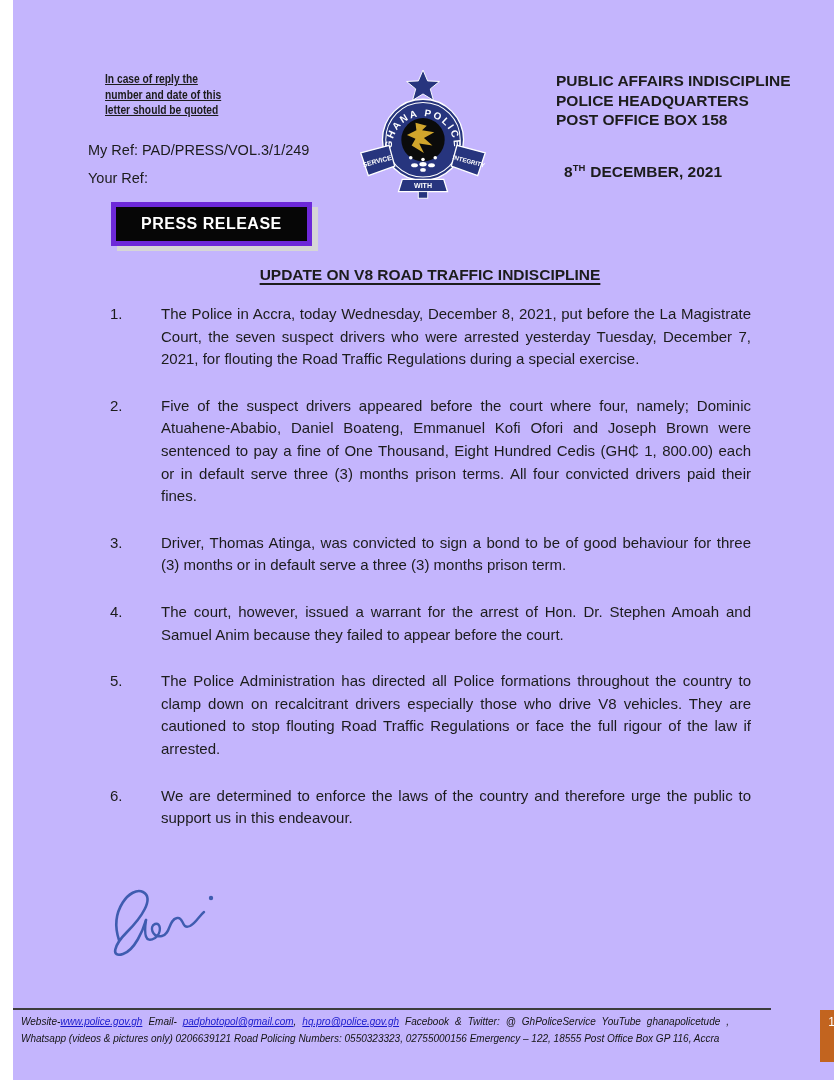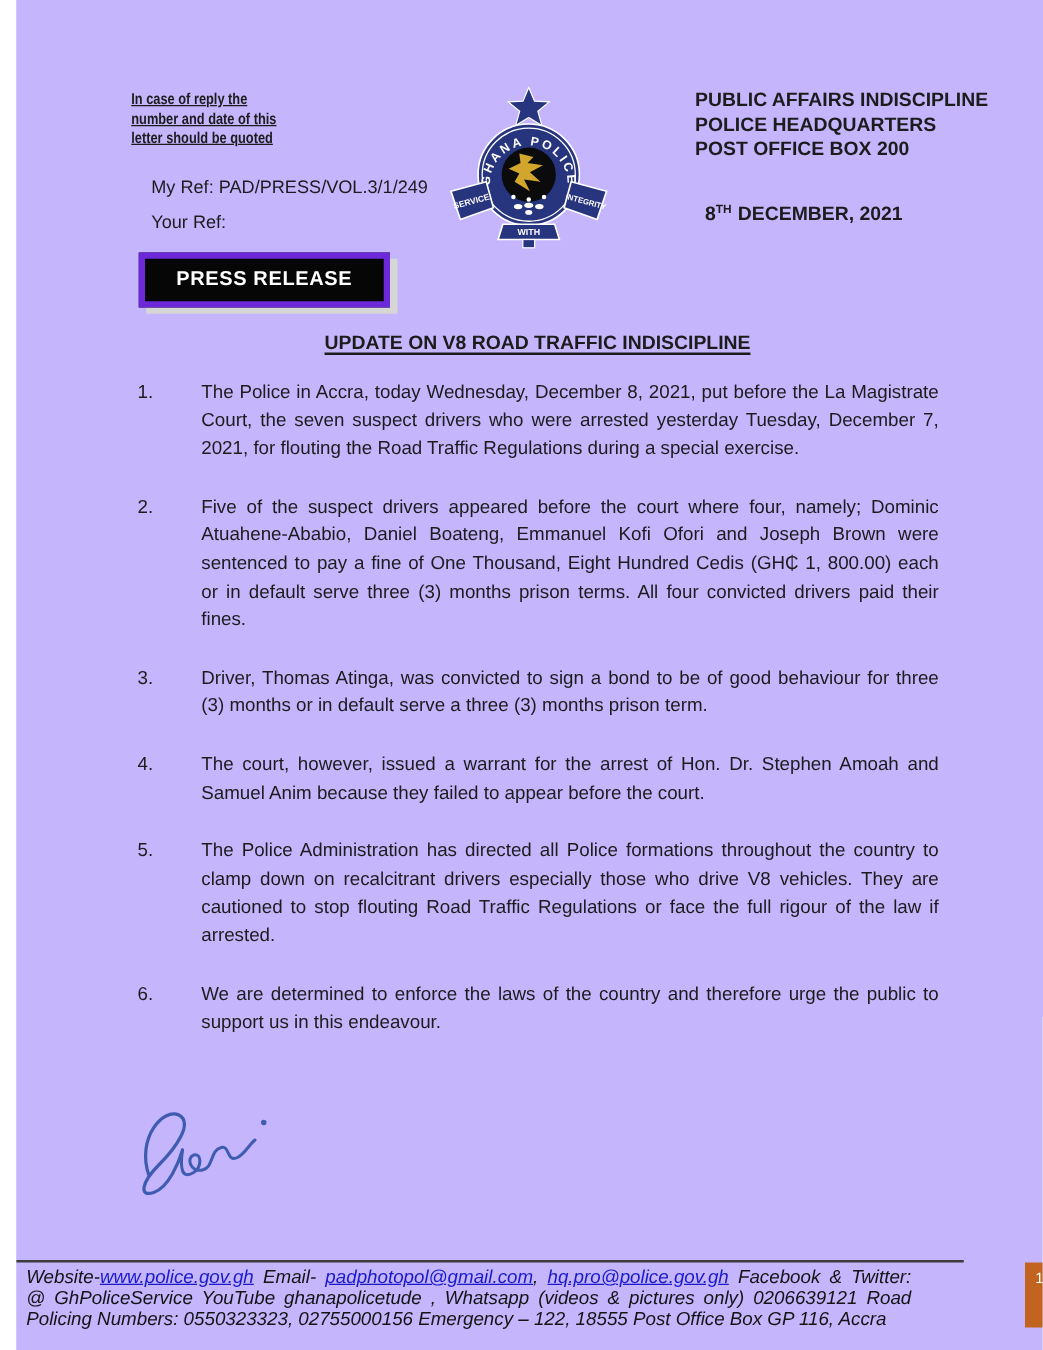--- a/index.html
+++ b/index.html
@@ -8,21 +8,21 @@
     font-family:"Liberation Sans","DejaVu Sans",sans-serif;color:#1c1c1c;
     overflow:hidden;
     margin-left:13px;
   }
   
   .header-note{
     position:absolute;left:92px;top:72px;font-size:12.5px;line-height:15.5px;
     font-weight:600;transform:scaleX(0.82);transform-origin:left top;white-space:nowrap;
   }
   .header-note .note-line{display:block;text-decoration:underline;}
-  .ref-line{position:absolute;left:108px;font-size:14.5px;}
+  .ref-line{position:absolute;left:75px;font-size:14.5px;}
   .my-ref{top:142px;}
   .your-ref{top:170px;}
   
   .crest{position:absolute;left:344px;top:68px;width:132px;height:136px;}
   
   .addr{
     position:absolute;left:543px;top:71px;font-weight:bold;font-size:15.5px;
     line-height:19.5px;white-space:nowrap;
   }
   .date-line{position:absolute;left:551px;top:162px;font-weight:bold;font-size:15.5px;white-space:nowrap;}
@@ -42,21 +42,21 @@
   .para{display:flex;margin-bottom:24px;font-size:15px;line-height:22.6px;}
   .para-num{width:51px;flex:none;}
   .para-text{flex:1;text-align:justify;}
   
   .signature{position:absolute;left:92px;top:882px;width:130px;height:76px;}
   .sig-block{position:absolute;left:97px;top:956px;font-weight:bold;font-size:15.5px;line-height:19.5px;white-space:nowrap;}
   
   .footer{
     position:absolute;left:0;top:1008px;width:758px;height:72px;box-sizing:border-box;
     border-top:2px solid #3c3c3c;padding:3px 42px 0 8px;
-    font-style:italic;font-size:15px;line-height:17.2px;text-align:justify;color:#141414;
+    font-style:italic;font-size:10px;line-height:17.2px;text-align:justify;color:#141414;
   }
   .footer a{color:#1a1acc;text-decoration:underline;cursor:pointer;}
   .page-badge{
     position:absolute;right:4px;top:1010px;width:23px;height:52px;background:#c2641f;
     color:#ffffff;font-size:12px;text-align:center;padding-top:5px;box-sizing:border-box;
     font-style:normal;font-family:"Liberation Sans",sans-serif;
   }
 </style>
 </head>
 <body>
@@ -103,21 +103,21 @@
     <text x="118" y="101" transform="rotate(15 118 101)" text-anchor="middle" font-family="Liberation Sans, sans-serif" font-size="6.6" font-weight="bold" fill="#ffffff">INTEGRITY</text>
 
     <path d="M48,118 L92,118 L96,131 L44,131 Z" fill="#27357e" stroke="#ffffff" stroke-width="1.4"></path>
     <text x="70" y="127.5" text-anchor="middle" font-family="Liberation Sans, sans-serif" font-size="7.5" font-weight="bold" fill="#ffffff">WITH</text>
     <rect x="65" y="131" width="10" height="7" fill="#27357e" stroke="#ffffff" stroke-width="1"></rect>
   </svg>
 
   <div class="addr">
     <div>PUBLIC AFFAIRS INDISCIPLINE</div>
     <div>POLICE HEADQUARTERS</div>
-    <div>POST OFFICE BOX 200</div>
+    <div>POST OFFICE BOX 158</div>
   </div>
   <div class="date-line"><span>8</span><sup>TH</sup><span class="date-rest">DECEMBER, 2021</span></div>
 
   <div class="press-badge">PRESS RELEASE</div>
 
   <div class="doc-title">
     <span class="u">UPDATE ON V8 ROAD TRAFFIC INDISCIPLINE</span>
   </div>
 
   <div class="paragraphs">

